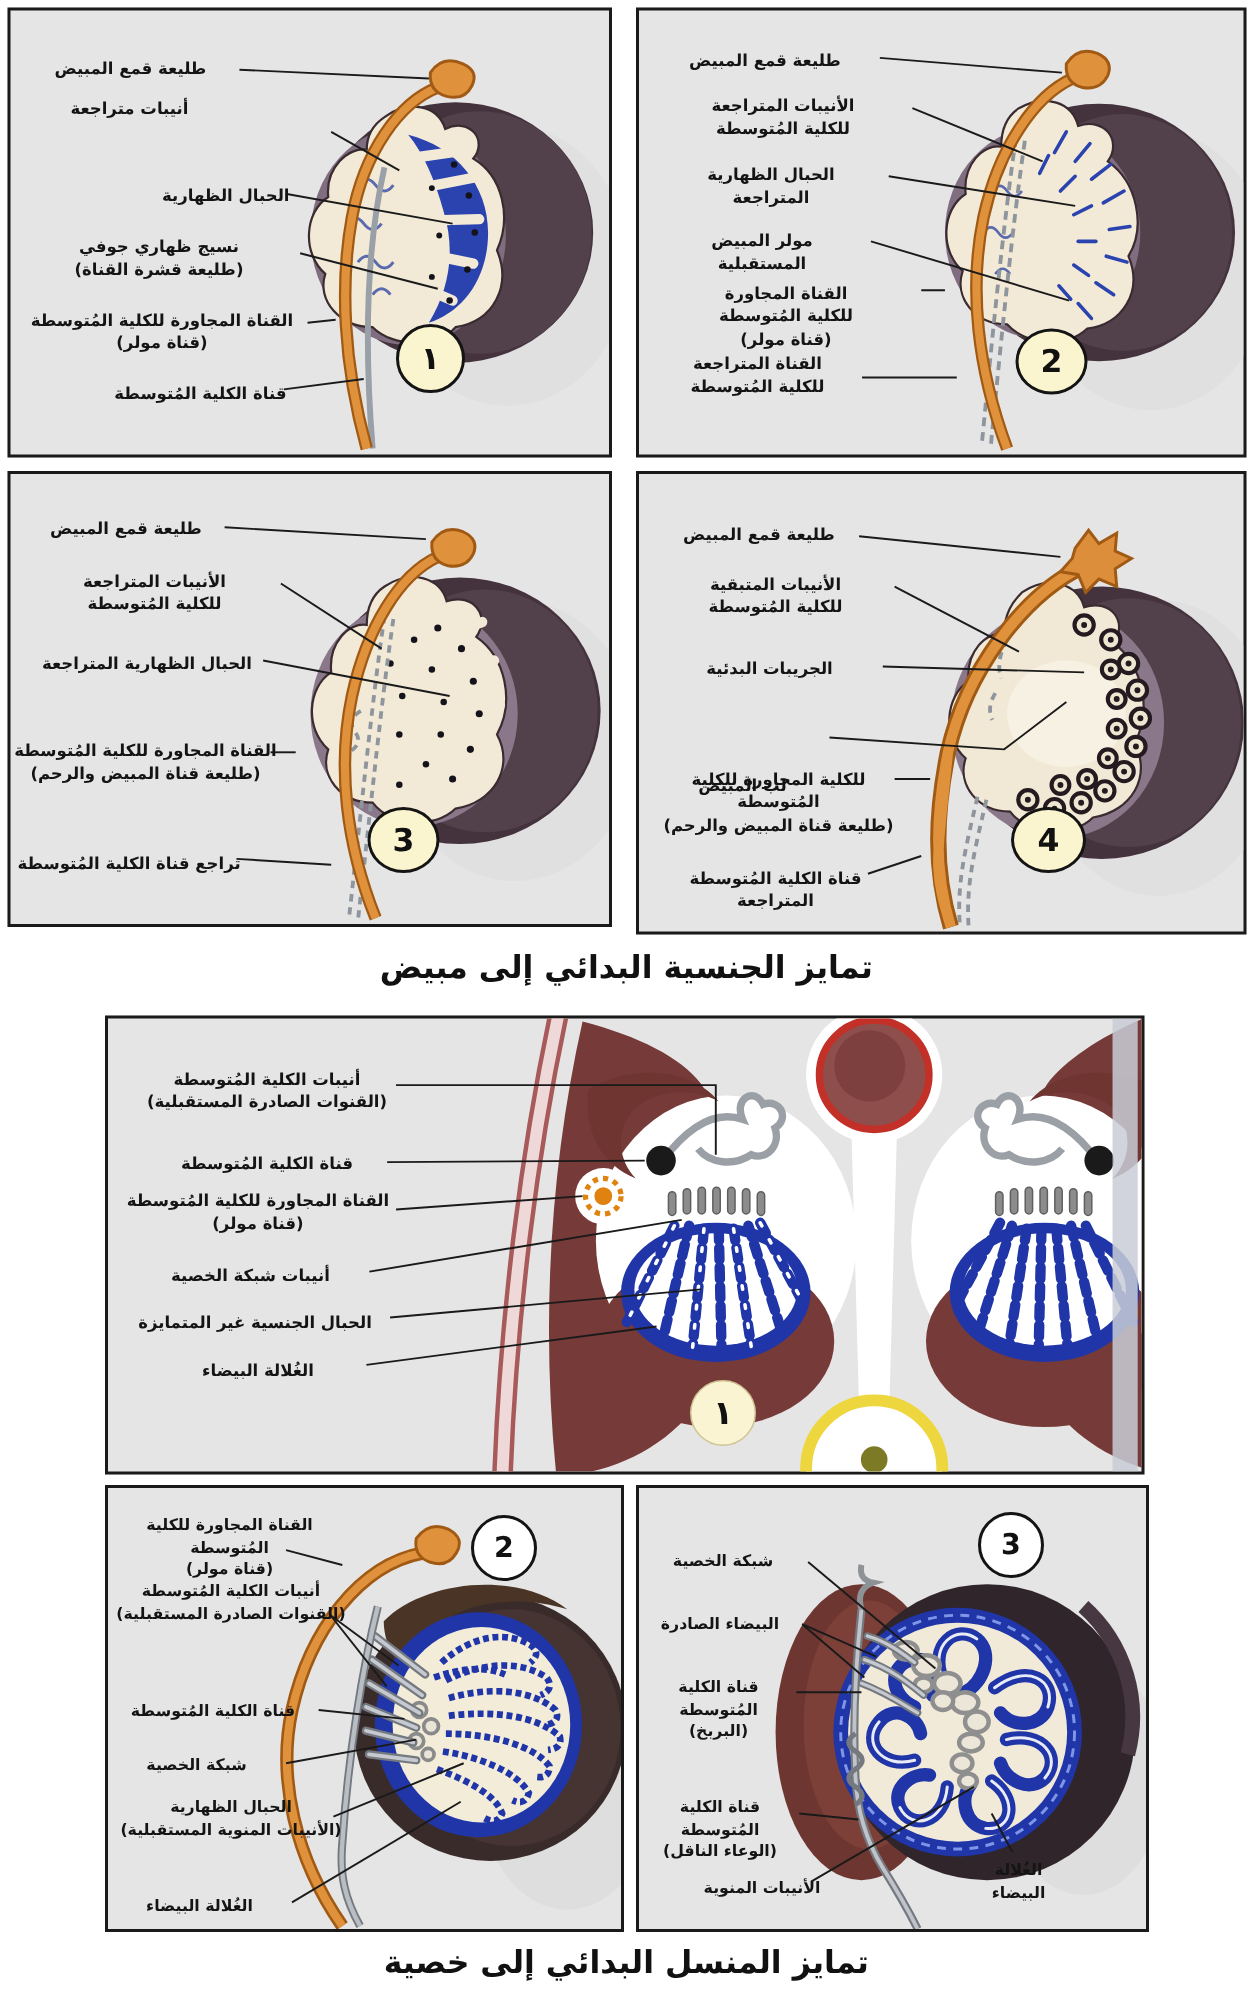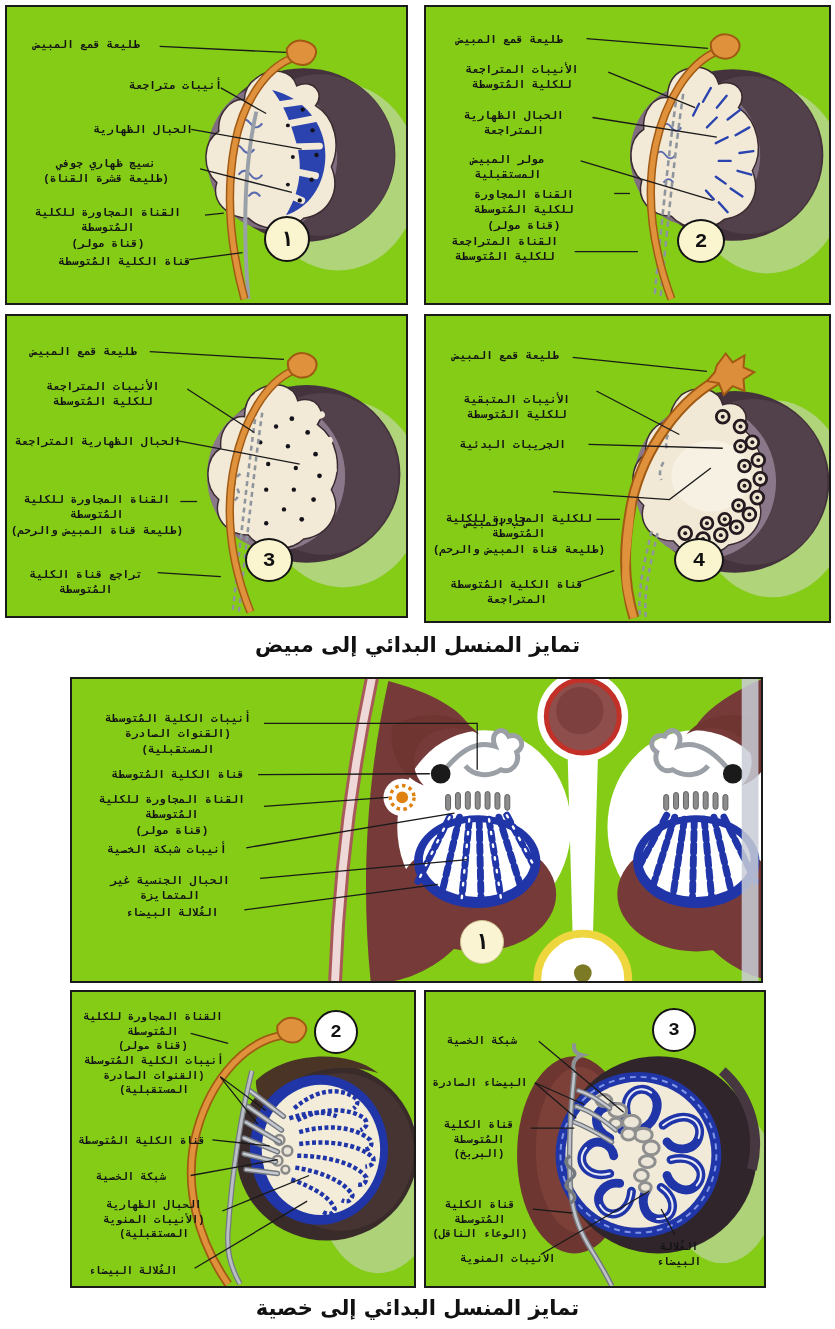--- a/index.html
+++ b/index.html
@@ -1,18 +1,18 @@
 <!DOCTYPE html>
 <html lang="ar"><head>
 <meta charset="utf-8">
 <style>
   html,body{margin:0;padding:0;background:#fff;}
   .page{position:relative;width:835px;height:1329px;background:#ffffff;
         font-family:"DejaVu Sans",sans-serif;overflow:hidden;}
-  .panel{position:absolute;background:#84cc16;border:2.5px solid #1a1a1a;box-sizing:border-box;font-family:Liberation Mono, monospace;}
+  .panel{position:absolute;background:#e5e5e5;border:2.5px solid #1a1a1a;box-sizing:border-box;}
   .art{position:absolute;left:0;top:0;width:100%;height:100%;}
   .lbl{position:absolute;z-index:3;direction:rtl;text-align:center;
        font-size:11px;font-weight:bold;color:#141414;line-height:1.4;white-space:pre-line;}
   .lbl.sm{font-size:10.5px;}
   .badge{position:absolute;z-index:4;display:flex;align-items:center;justify-content:center;
          border-radius:50%;font-weight:bold;color:#111;}
   .badge.cream{background:#fbf5cf;border:2.5px solid #141414;font-size:21px;}
   .badge.plain{background:#fbf4d3;border:1px solid #cfc493;font-size:22px;}
   .badge.white{background:#ffffff;border:2.5px solid #141414;font-size:19px;}
   .caption{position:absolute;left:0;width:100%;text-align:center;direction:rtl;
@@ -62,21 +62,21 @@
       <g class="leader">
         <polyline points="154,40 282,46"></polyline>
           <polyline points="216,82 262,108"></polyline>
         <polyline points="186,124 298,144"></polyline>
           <polyline points="195,164 288,188"></polyline>
         <polyline points="200,211 219,209"></polyline>
           <polyline points="184,256 238,249"></polyline>
       </g>
     </svg>
     <div class="lbl" style="left:6px;top:31px;width:148px;">طليعة قمع المبيض</div>
-    <div class="lbl" style="left:40px;top:72px;width:175px;text-align:right;">أنيبات متراجعة</div>
+    <div class="lbl" style="left:40px;top:58px;width:175px;text-align:left;">أنيبات متراجعة</div>
     <div class="lbl" style="left:8px;top:116px;width:178px;text-align:right;">الحبال الظهارية</div>
     <div class="lbl" style="left:4px;top:150px;width:190px;">نسيج ظهاري جوفي
 (طليعة قشرة القناة)</div>
     <div class="lbl" style="left:4px;top:199px;width:194px;">القناة المجاورة للكلية المُتوسطة
 (قناة مولر)</div>
     <div class="lbl" style="left:8px;top:248px;width:176px;text-align:right;">قناة الكلية المُتوسطة</div>
     <div class="badge cream" style="left:257px;top:209px;width:42px;height:42px;">١</div>
   </section>
 
   <section class="panel" style="left:424px;top:5px;width:407px;height:300px;">
@@ -252,33 +252,33 @@
       <g class="leader">
         <polyline points="148,42 284,56"></polyline>
           <polyline points="172,76 256,120"></polyline>
         <polyline points="164,130 300,134"></polyline>
           <polyline points="128,178 246,186 288,154"></polyline>
         <polyline points="172,206 196,206"></polyline>
           <polyline points="154,270 190,258"></polyline>
       </g>
     </svg>
     <div class="lbl" style="left:8px;top:33px;width:144px;">طليعة قمع المبيض</div>
-    <div class="lbl" style="left:8px;top:66px;width:166px;margin-top:11px;">الأنيبات المتبقية
+    <div class="lbl" style="left:8px;top:66px;width:166px;">الأنيبات المتبقية
 للكلية المُتوسطة</div>
     <div class="lbl" style="left:8px;top:122px;width:158px;">الجريبات البدئية</div>
     <div class="lbl" style="left:8px;top:188px;width:122px;margin-top:12px;">لب المبيض</div>
     <div class="lbl" style="left:2px;top:196px;width:182px;">للكلية المجاورة للكلية
 المُتوسطة
 (طليعة قناة المبيض والرحم)</div>
     <div class="lbl" style="left:8px;top:262px;width:166px;">قناة الكلية المُتوسطة
 المتراجعة</div>
     <div class="badge cream" style="left:248px;top:222px;width:46px;height:40px;">4</div>
   </section>
 
-  <div class="caption" style="top:633px;">تمايز المنسل البدائي إلى مبيض</div>
+  <div class="caption" style="top:633px;">تمايز الجنسية البدائي إلى مبيض</div>
 
   <section class="panel" style="left:70px;top:677px;width:693px;height:306px;">
     <svg class="art" viewBox="0 0 693 306">
 
       <path d="M302,-4 C282,90 268,200 264,306" fill="none" stroke="#a85a5a" stroke-width="14"></path>
       <path d="M302,-4 C282,90 268,200 264,306" fill="none" stroke="#eed8d8" stroke-width="8"></path>
 
       <g>
         <path d="M318,2 C356,12 384,26 398,44 C412,64 404,90 386,100 C402,118 404,142 392,158 C416,180 420,224 400,252 C388,278 354,300 324,306 L300,306 C290,205 296,100 318,2 Z" fill="#763a38"></path>
       </g>

